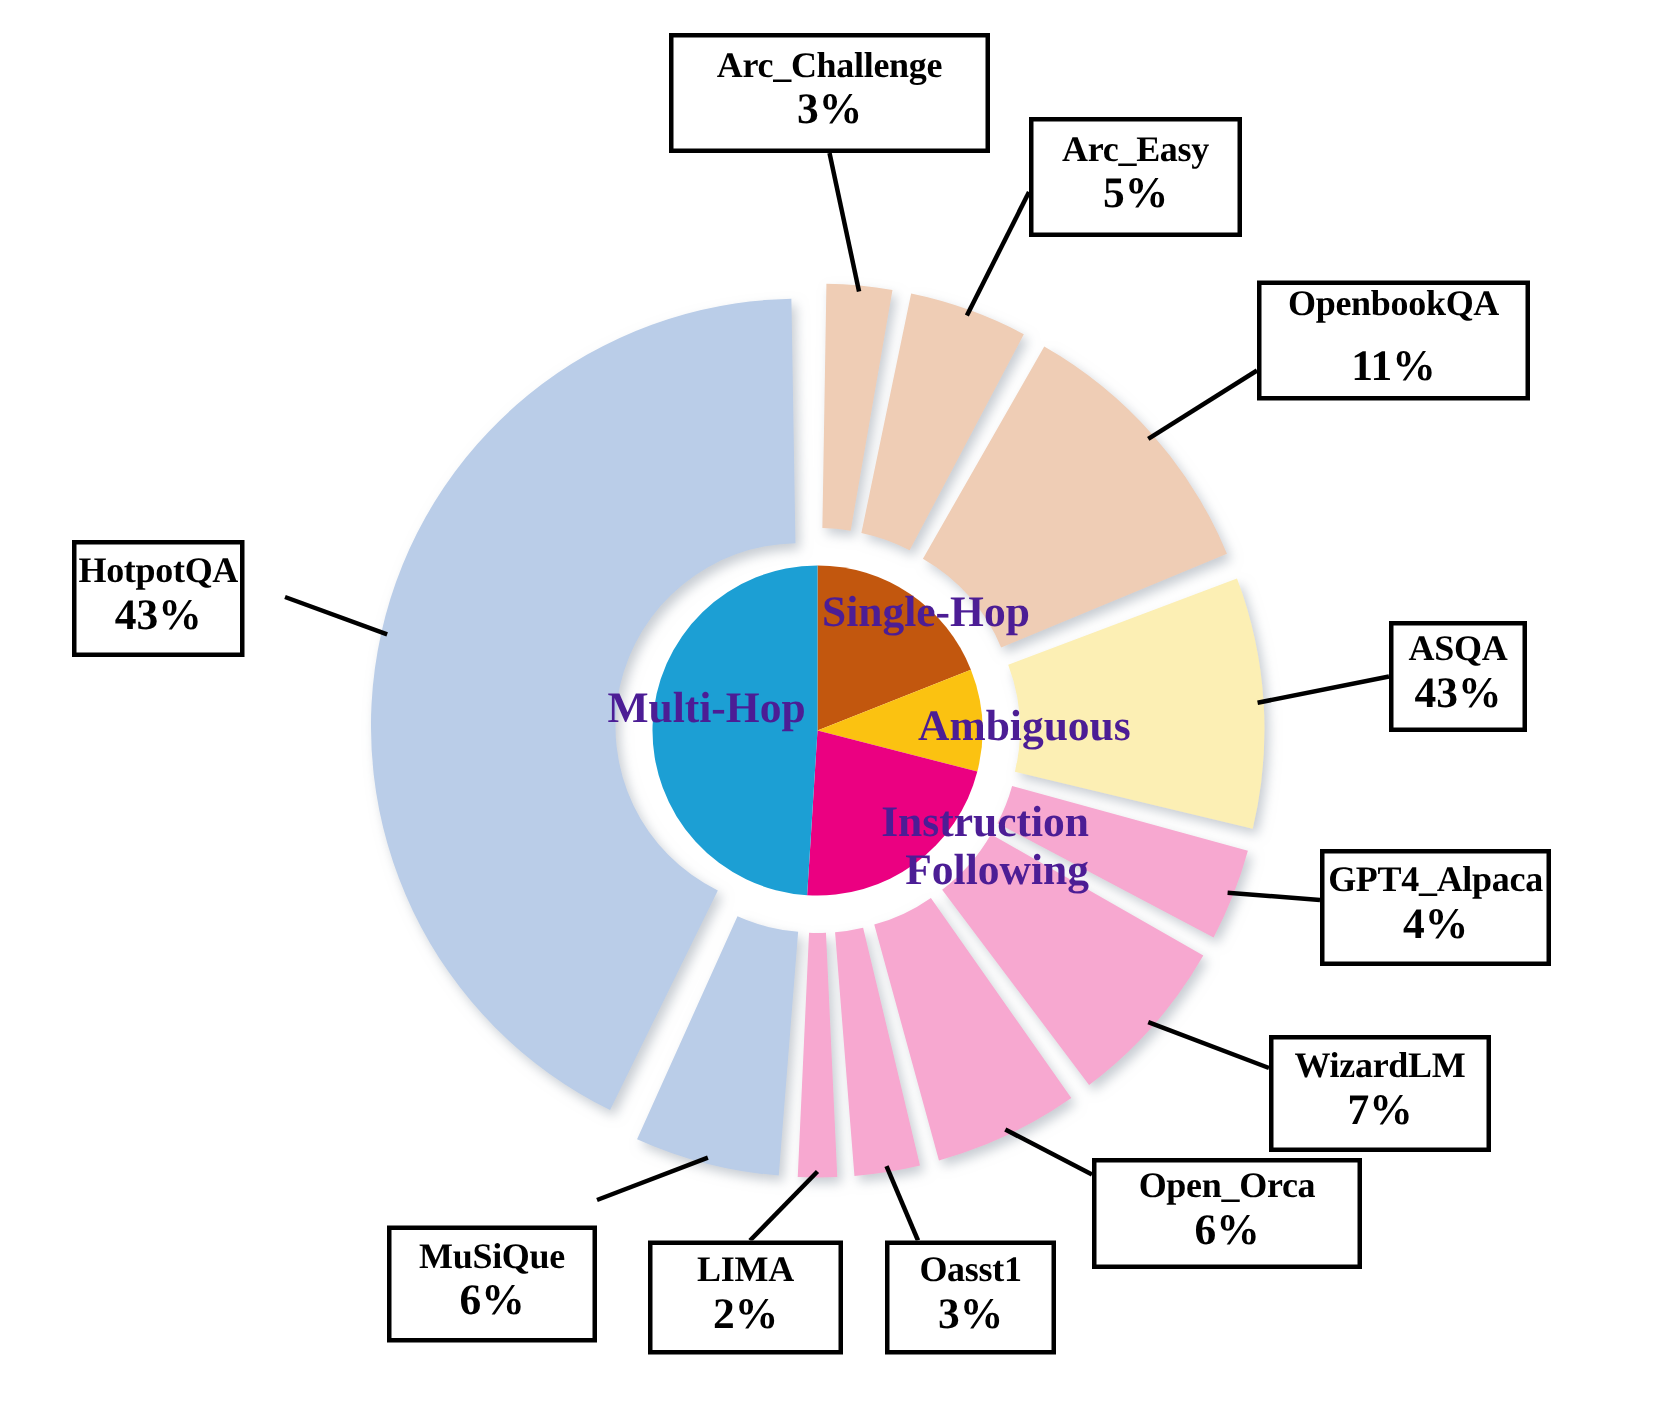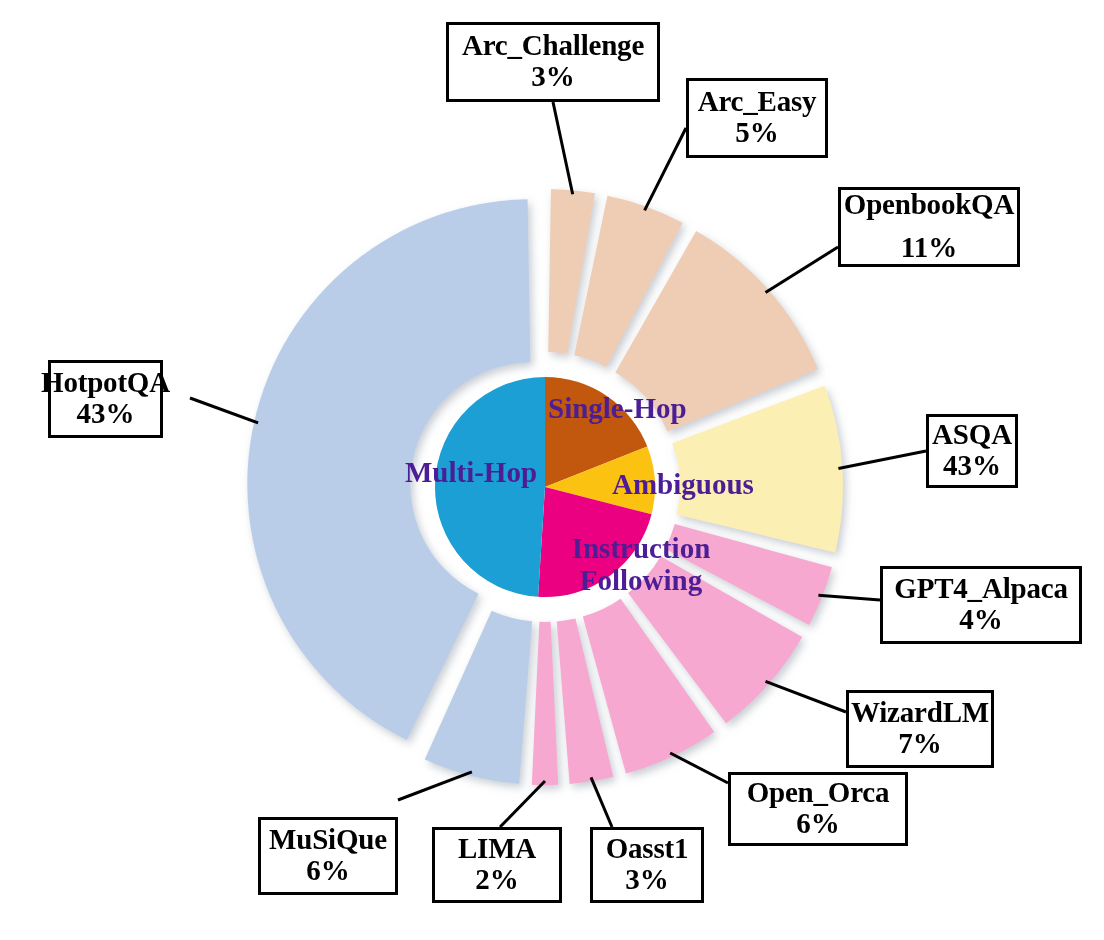--- a/index.html
+++ b/index.html
@@ -40,21 +40,21 @@
     align-items: center;
     justify-content: center;
     padding: 2px 8px 4px 8px;
     font-family: "Liberation Serif", "DejaVu Serif", serif;
     font-weight: bold;
     color: #000000;
     line-height: 1.08;
     white-space: nowrap;
   }
   .callout-name {
-    font-size: 29px;
+    font-size: 24px;
     letter-spacing: -0.2px;
   }
   .callout-pct {
     font-size: 29px;
   }
   .inner-label {
     position: absolute;
     font-family: "Liberation Serif", "DejaVu Serif", serif;
     font-weight: bold;
     font-size: 29px;
@@ -110,21 +110,21 @@
         <line x1="258.1" y1="422.9" x2="190" y2="398" stroke="#000000" stroke-width="3"></line>
       </g>
   </svg>
 
   <div class="inner-label" style="left:396px; top:456px; width:150px; text-align:center;">Multi-Hop</div>
 
   <div class="inner-label" style="left:548px; top:392px; width:170px; text-align:left;">Single-Hop</div>
 
   <div class="inner-label" style="left:612px; top:468px; width:170px; text-align:left;">Ambiguous</div>
 
-  <div class="inner-label" style="left:556px; top:532px; width:170px; text-align:center;">Instruction
+  <div class="inner-label" style="left:556px; top:532px; width:170px; text-align:right;">Instruction
 Following</div>
 
   <div class="callout-box" style="left:446px; top:22px; width:214px; height:80px;">
     <span class="callout-name">Arc_Challenge</span>
     <span class="callout-pct">3%</span>
   </div>
 
   <div class="callout-box" style="left:686px; top:78px; width:142px; height:80px;">
     <span class="callout-name">Arc_Easy</span>
     <span class="callout-pct">5%</span>
@@ -133,21 +133,21 @@
   <div class="callout-box" style="left:838px; top:187px; width:182px; height:80px;gap:12px;">
     <span class="callout-name">OpenbookQA</span>
     <span class="callout-pct">11%</span>
   </div>
 
   <div class="callout-box" style="left:926px; top:414px; width:92px; height:74px;">
     <span class="callout-name">ASQA</span>
     <span class="callout-pct">43%</span>
   </div>
 
-  <div class="callout-box" style="left:880px; top:566px; width:202px; height:78px;">
+  <div class="callout-box" style="left:880px; top:566px; width:154px; height:78px;">
     <span class="callout-name">GPT4_Alpaca</span>
     <span class="callout-pct">4%</span>
   </div>
 
   <div class="callout-box" style="left:846px; top:690px; width:148px; height:78px;">
     <span class="callout-name">WizardLM</span>
     <span class="callout-pct">7%</span>
   </div>
 
   <div class="callout-box" style="left:728px; top:772px; width:180px; height:74px;">

